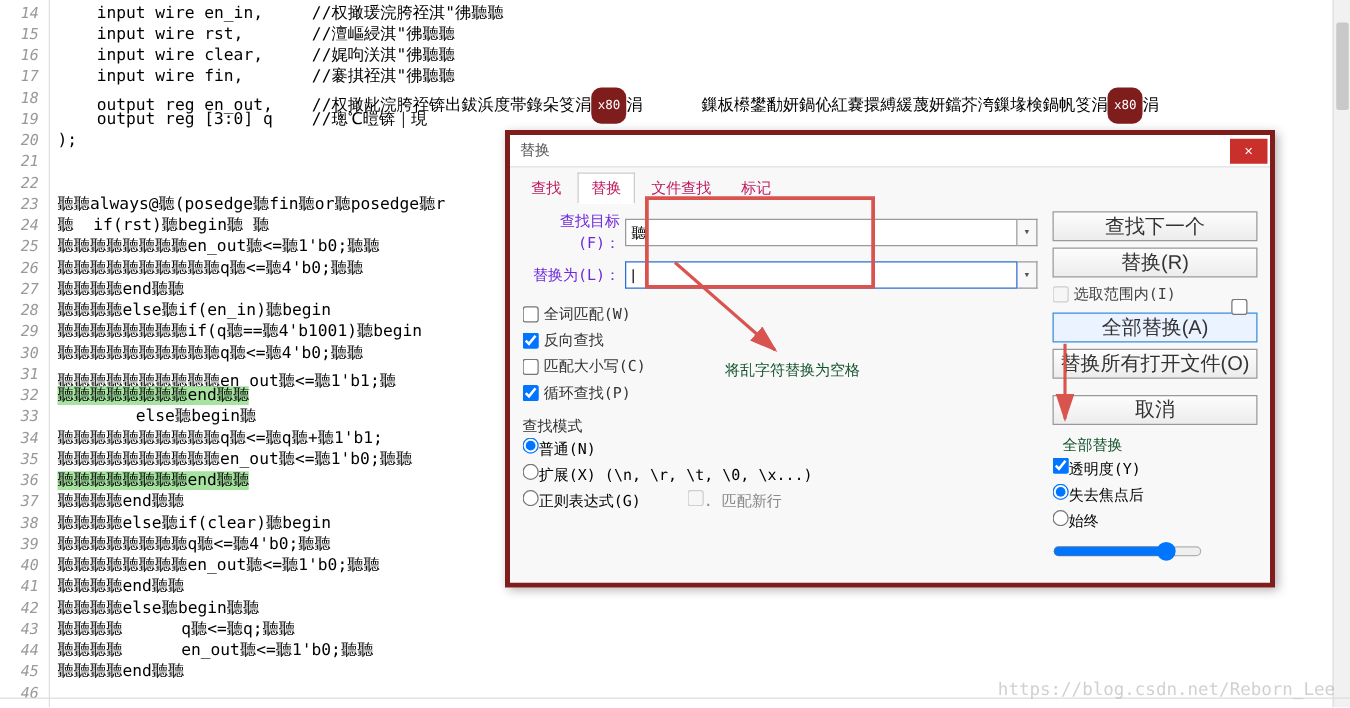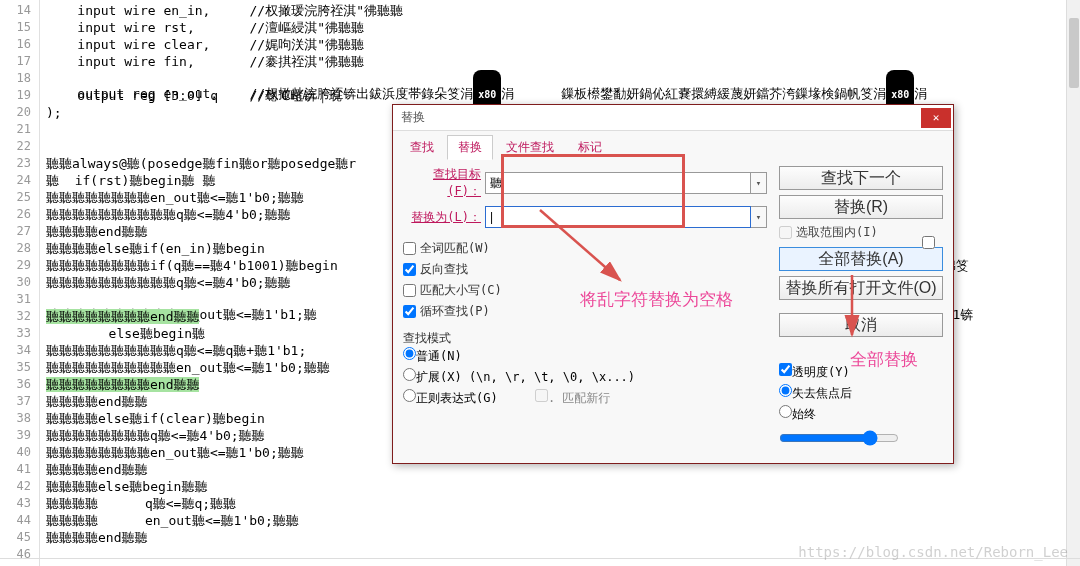--- a/index.html
+++ b/index.html
@@ -1,55 +1,55 @@
 <!DOCTYPE html>
 <html><head>
 <meta charset="utf-8">
 <style>
 * { box-sizing: border-box; margin: 0; padding: 0; }
 body { font-family: "Microsoft YaHei", Consolas, monospace; font-size: 13px; background: #fff; position: relative; width: 1080px; height: 566px; overflow: hidden; }
 .editor { position: absolute; top: 0; left: 0; right: 0; bottom: 0; display: flex; }
-.gutter { width: 40px; background: #fff; border-right: 1px solid #e0e0e0; padding-top: 2px; }
+.gutter { width: 40px; background: #fff; border-right: 1px solid #e0e0e0; padding-top: 2px; font-style: italic; }
 .gutter div { height: 17px; line-height: 17px; text-align: right; padding-right: 8px; color: #999; font-family: Consolas, monospace; font-size: 12px; }
 .code { flex: 1; padding-top: 2px; font-family: Consolas, "Microsoft YaHei", monospace; font-size: 13px; white-space: pre; }
 .code-line { height: 17px; line-height: 17px; padding-left: 6px; }
 .hl-green { background: #a6e3a1; display: inline; }
-.badge { display: inline-block; background: #000000; color: #fff; border-radius: 8px; font-size: 10px; padding: 18px 5px; line-height: 13px; vertical-align: middle; font-weight: bold; }
-.dialog { position: absolute; top: 104px; left: 392px; width: 562px; background: #f8f8f8; border: 1px solid #7f1d1d; box-shadow: 2px 2px 8px rgba(0,0,0,.3); font-size: 12px; }
+.badge { display: inline-block; background: #7f1d1d; color: #fff; border-radius: 8px; font-size: 10px; padding: 8px 5px; line-height: 13px; vertical-align: middle; }
+.dialog { position: absolute; top: 104px; left: 404px; width: 616px; background: #f8f8f8; border: 4px solid #7f1d1d; box-shadow: 2px 2px 8px rgba(0,0,0,.3); font-size: 12px; }
 .titlebar { display: flex; align-items: center; height: 26px; padding-left: 8px; background: #fff; border-bottom: 1px solid #ddd; }
 .titlebar .title { flex: 1; color: #555; }
 .closebtn { width: 30px; height: 20px; background: #c9302c; color: #fff; display: flex; align-items: center; justify-content: center; margin-right: 2px; font-size: 11px; cursor: pointer; }
 .tabs { display: flex; gap: 2px; padding: 4px 6px 0 6px; }
 .tab { padding: 3px 10px; color: #be185d; cursor: pointer; border: 1px solid transparent; }
 .tab.active { background: #fff; border: 1px solid #ccc; border-bottom-color: #fff; }
 .body { display: flex; padding: 6px 10px 14px 10px; background: #f8f8f8; }
 .left { flex: 1; }
 .row { display: flex; align-items: center; margin-bottom: 6px; }
-.row label { width: 78px; text-align: right; margin-right: 4px; color: #be185d; text-decoration: underline; }
+.row label { width: 78px; text-align: right; margin-right: 4px; color: #6d28d9; }
 .row input.txt { flex: 1; height: 22px; border: 1px solid #999; padding: 0 4px; font-size: 12px; }
 .row .dd { width: 16px; height: 22px; border: 1px solid #999; border-left: 0; display: flex; align-items: center; justify-content: center; font-size: 9px; color: #555; cursor: pointer; }
 .redbox-wrap { position: absolute; border: 3px solid #d9534f; pointer-events: none; }
 .checks { margin-top: 12px; }
 .checks label { display: block; margin-bottom: 4px; color: #333; }
 .checks input { vertical-align: middle; margin-right: 4px; }
 .mode { margin-top: 10px; }
 .mode .hd { color: #333; margin-bottom: 0; }
 .mode label { display: block; margin-bottom: 3px; }
 .mode .inline { display: inline-block; margin-left: 30px; color: #888; }
 .right { width: 164px; margin-left: 12px; }
 .btn { display: block; width: 100%; height: 24px; margin-bottom: 5px; background: linear-gradient(#fdfdfd,#ececec); border: 1px solid #999; color: #333; font-size: 16px; cursor: pointer; }
 .btn.hl { border: 1px solid #3b8dde; background: #eaf3ff; }
 .chk-side { display: flex; align-items: center; margin: 4px 0 6px 0; color: #444; }
 .chk-side input { margin-right: 4px; }
 .extrachk { position: absolute; top: 70px; right: 8px; }
 .trans { margin-top: 26px; }
 .trans label { display: block; margin-bottom: 3px; }
 .slider { width: 120px; margin-top: 4px; }
 .arrow { position: absolute; pointer-events: none; }
-.anno { position: absolute; color: #ec4899; font-size: 17px; font-family: Liberation Sans, sans-serif; }
+.anno { position: absolute; color: #14532d; font-size: 12px; font-family: Liberation Sans, sans-serif; }
 .watermark { position: absolute; bottom: 6px; right: 12px; color: rgba(120,120,120,.35); font-size: 14px; }
 .vscroll { position: absolute; top: 0; right: 0; width: 14px; height: 100%; background: #f1f1f1; border-left: 1px solid #ddd; }
 .vscroll .thumb { position: absolute; top: 18px; left: 2px; width: 10px; height: 70px; background: #c9c9c9; border-radius: 2px; }
 .hline { position: absolute; left:0; right:0; height:1px; background:#ddd; }
 </style>
 </head>
 <body>
 
 <div class="editor">
   <div class="gutter" id="gutter">

